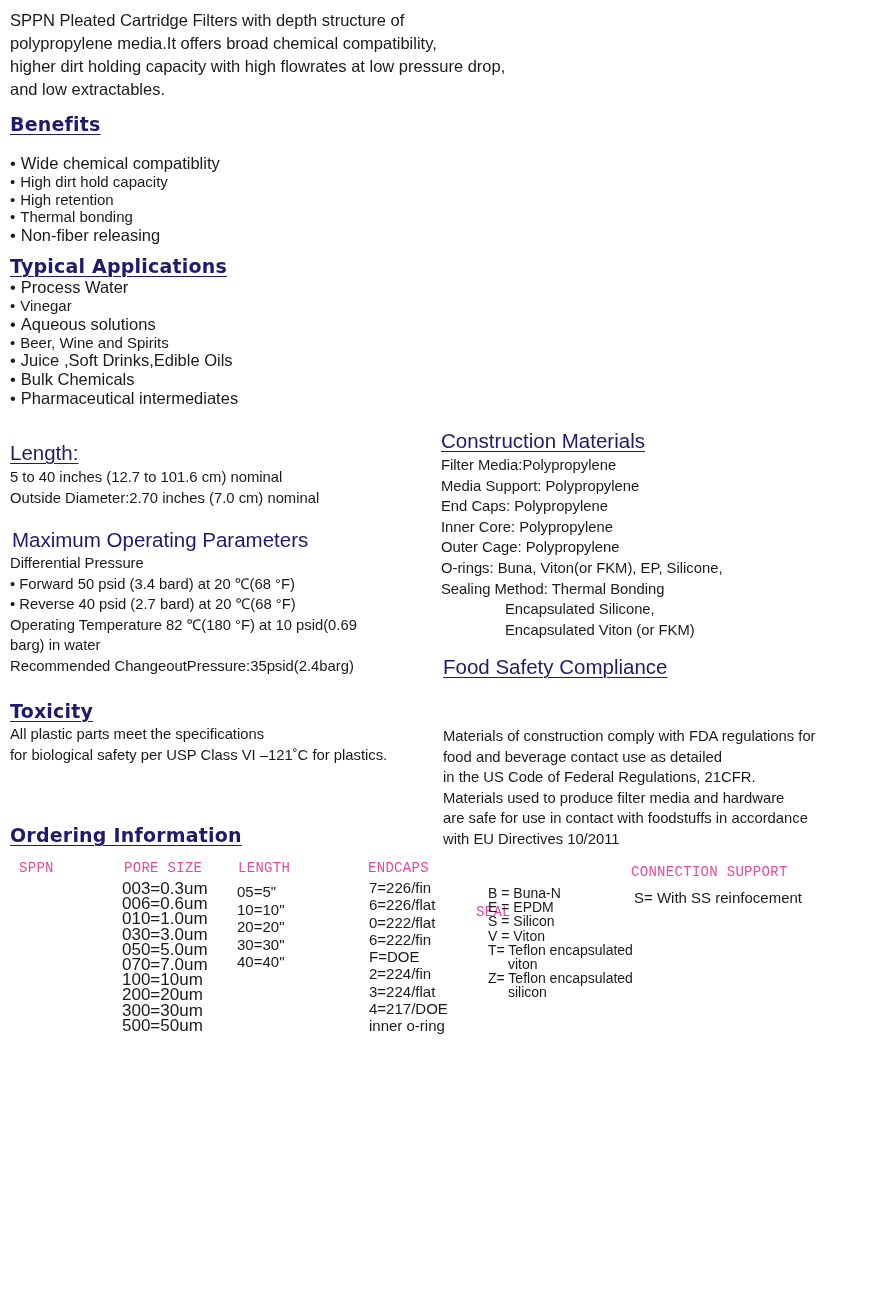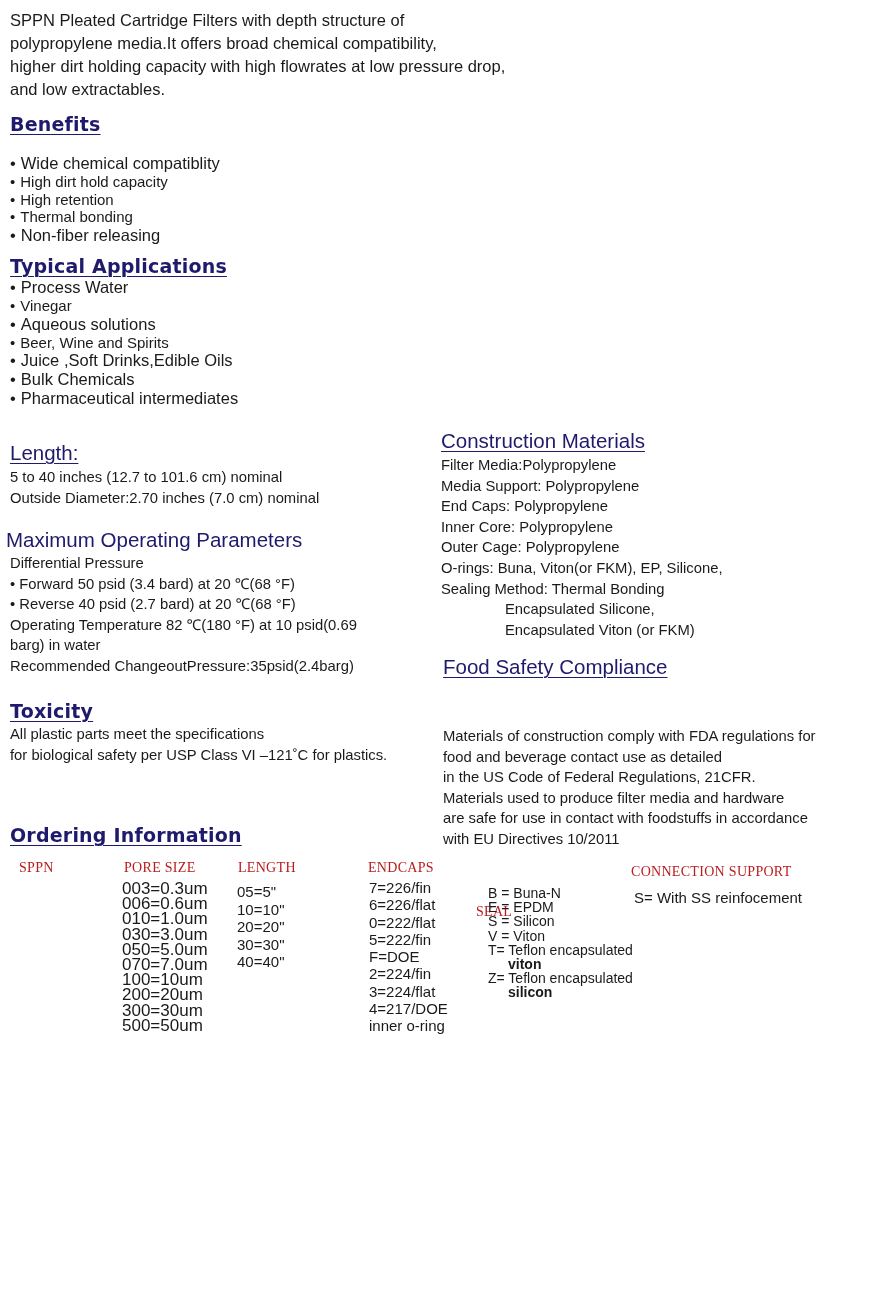--- a/index.html
+++ b/index.html
@@ -20,26 +20,26 @@
       font-size: 20.5px; color: #1f1a6b; white-space: nowrap;
     }
     .h-light.ul { text-decoration: underline; text-decoration-thickness: 1px; text-underline-offset: 3px; }
     .list { font-size: 15px; line-height: 17.5px; }
     .list .item { white-space: nowrap; }
     .list .big { font-size: 16.5px; line-height: 19px; }
     .bullet { margin-right: 5px; }
     .para { font-size: 14.8px; line-height: 20.6px; }
     .para div { white-space: nowrap; }
     .indent { padding-left: 64px; }
-    .ord-col-head { font-family: Liberation Serif, serif; font-size: 14px; letter-spacing: 0.3px; white-space: nowrap; color: #b91c1c; }
+    .ord-col-head { font-family: Liberation Mono, monospace; font-size: 14px; letter-spacing: 0.3px; white-space: nowrap; color: #ec4899; }
     .ord-vals { font-size: 17px; line-height: 15.2px; white-space: nowrap; }
     .ord-vals.len { font-size: 15px; line-height: 17.5px; }
     .ord-vals.end { font-size: 15px; line-height: 17.3px; }
     .ord-vals.seal { font-size: 14px; line-height: 14.2px; }
-    .seal .cont { padding-left: 20px; font-weight: bold; }
+    .seal .cont { padding-left: 20px; }
     .conn-val { font-size: 15px; white-space: nowrap; }
   </style>
 </head>
 <body>
 
 <div class="abs intro">
   <div>SPPN Pleated Cartridge Filters with depth structure of</div>
   <div>polypropylene media.It offers broad chemical compatibility,</div>
   <div>higher dirt holding capacity  with high flowrates  at low pressure drop,</div>
   <div>and low extractables.</div>
@@ -64,21 +64,21 @@
   <div class="item big"><span class="bullet">•</span><span>Bulk Chemicals</span></div>
   <div class="item big"><span class="bullet">•</span><span>Pharmaceutical intermediates</span></div>
 </div>
 
 <div class="abs h-light ul" style="left:10px; top:441px;">Length:</div>
 <div class="abs para" style="left:10px; top:467px;">
   <div>5 to 40 inches (12.7 to 101.6 cm) nominal</div>
   <div>Outside Diameter:2.70 inches (7.0 cm) nominal</div>
 </div>
 
-<div class="abs h-light" style="left:6px; top:528px;">Maximum Operating Parameters</div>
+<div class="abs h-light" style="left:12px; top:528px;">Maximum Operating Parameters</div>
 <div class="abs para" style="left:10px; top:553px;">
   <div>Differential Pressure</div>
   <div>• Forward 50 psid (3.4 bard) at 20 ℃(68 °F)</div>
   <div>• Reverse 40 psid (2.7 bard) at 20 ℃(68 °F)</div>
   <div>Operating Temperature 82 ℃(180 °F) at 10 psid(0.69</div>
   <div>barg) in water</div>
   <div>Recommended ChangeoutPressure:35psid(2.4barg)</div>
 </div>
 
 <div class="abs h-bold" style="left:10px; top:700px;">Toxicity</div>
@@ -135,21 +135,21 @@
   <div>20=20"</div>
   <div>30=30"</div>
   <div>40=40"</div>
 </div>
 
 <div class="abs ord-col-head" style="left:368px; top:860px;">ENDCAPS</div>
 <div class="abs ord-vals end" style="left:369px; top:879px;">
   <div>7=226/fin</div>
   <div>6=226/flat</div>
   <div>0=222/flat</div>
-  <div>5=222/fin</div>
+  <div>6=222/fin</div>
   <div>F=DOE</div>
   <div>2=224/fin</div>
   <div>3=224/flat</div>
   <div>4=217/DOE</div>
   <div>inner o-ring</div>
 </div>
 
 <div class="abs ord-col-head" style="left:476px; top:860px;margin-top:44px;">SEAL</div>
 <div class="abs ord-vals seal" style="left:488px; top:886px;">
   <div>B = Buna-N</div>

